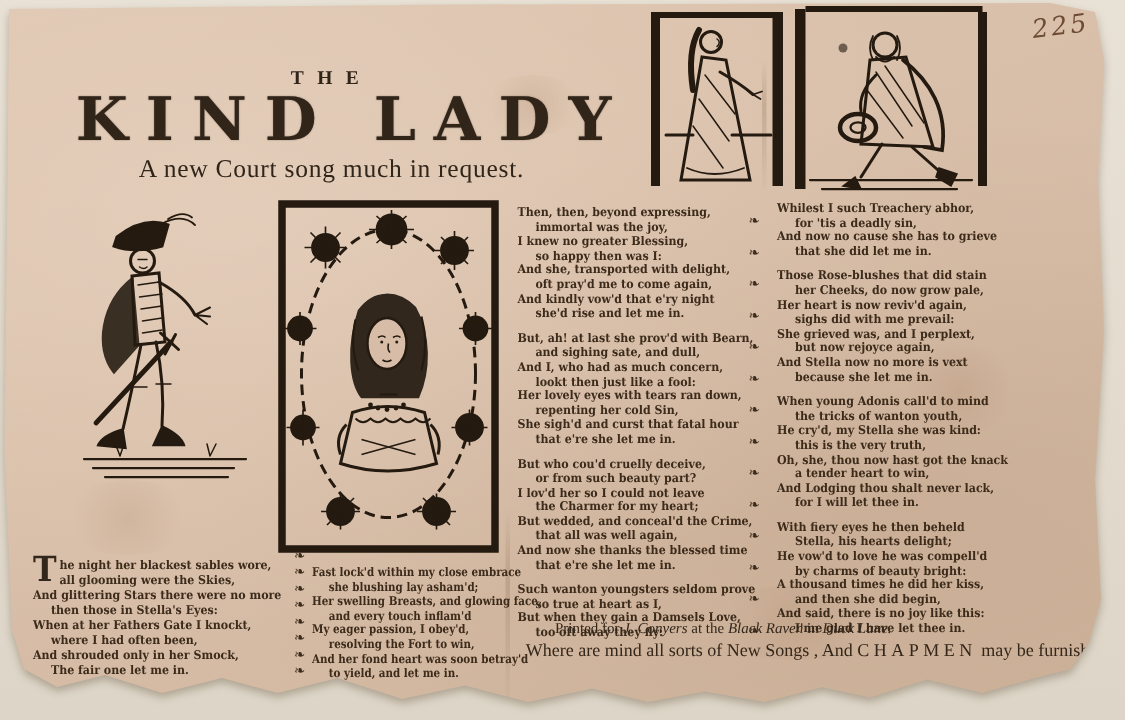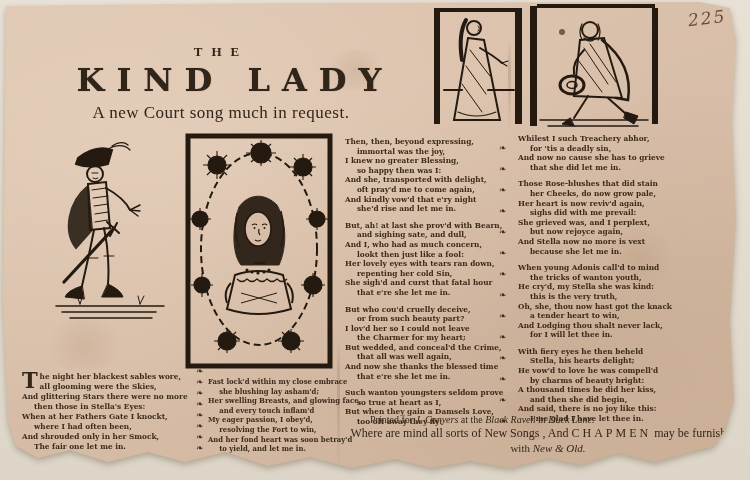--- a/index.html
+++ b/index.html
@@ -12,21 +12,21 @@
       radial-gradient(ellipse at 80% 70%, rgba(120,80,50,.10), transparent 55%),
       linear-gradient(160deg,#ddc5b0 0%,#d7bda7 55%,#cfb49c 100%);
     clip-path: polygon(6px 6px,300px 3px,700px 2px,730px 8px,736px 40px,732px 120px,736px 220px,730px 320px,734px 400px,726px 428px,714px 446px,690px 452px,655px 462px,618px 453px,580px 465px,548px 458px,510px 468px,470px 461px,432px 468px,395px 459px,352px 468px,310px 457px,268px 466px,225px 452px,185px 462px,148px 452px,108px 462px,70px 450px,38px 458px,16px 446px,8px 420px,3px 300px,5px 120px);
   }
   .stain{position:absolute;border-radius:50%;pointer-events:none;}
   .crease{position:absolute;width:3px;background:linear-gradient(180deg,transparent,rgba(120,88,58,.22),rgba(120,88,58,.12),transparent);}
   .pagenum{position:absolute;left:688px;top:8px;font-family:"DejaVu Serif",serif;font-style:italic;font-size:17px;color:#6d4b33;transform:rotate(-7deg);letter-spacing:2px;}
 
   .header{position:absolute;left:0;top:6px;width:442px;text-align:center;color:#31251a;}
   .kicker{font-family:"Liberation Serif",serif;font-size:13px;letter-spacing:9px;font-weight:700;margin-top:38px;}
-  .title{font-family:"DejaVu Serif",serif;font-size:32px;line-height:40px;letter-spacing:12px;font-weight:700;margin-top:0px;text-shadow:0 0 1px rgba(45,33,20,.55);padding-left:28px;}
+  .title{font-family:"DejaVu Serif",serif;font-size:40px;line-height:40px;letter-spacing:12px;font-weight:700;margin-top:0px;text-shadow:0 0 1px rgba(45,33,20,.55);padding-left:28px;}
   .sub{font-family:"Liberation Serif",serif;font-size:13px;margin-top:3px;}
   .sub .it{font-style:italic;}
   .sub2{font-family:"Liberation Serif",serif;font-size:17px;margin-top:3px;letter-spacing:.5px;}
   .tune{position:absolute;left:8px;top:104px;width:436px;text-align:center;font-family:"Liberation Serif",serif;font-size:12.5px;color:#31251a;}
   .tune .it{font-style:italic;}
 
   .verse{position:absolute;color:#3c2b1b;font-family:"DejaVu Serif",serif;font-weight:700;font-size:8px;line-height:9.6px;transform-origin:0 0;transform:scaleX(.92);}
   .verse .stanza{margin-bottom:7px;}
   .vline{white-space:nowrap;}
   .ind{padding-left:13px;}
@@ -322,17 +322,16 @@
             <div class="vline ind">by charms of beauty bright:</div>
             <div class="vline">A thousand times he did her kiss,</div>
             <div class="vline ind">and then she did begin,</div>
             <div class="vline">And said, there is no joy like this:</div>
             <div class="vline ind">I'me glad I have let thee in.</div>
           </div>
         </div>
 
       <div class="imprint1"><span>Printed for </span><span class="it">J. Conyers</span><span> at the </span><span class="it">Black Raven</span><span> in </span><span class="it">Duck Lane.</span></div>
       <div class="imprint2"><span>Where are mind all sorts of New Songs , And </span><span class="caps">CHAPMEN</span><span> may be furnisht</span></div>
-      <div class="imprint3"><span>with </span><span class="it">New &amp; Old.</span></div>
 
     </div>
   </div>
 </div>
 
 </body></html>

